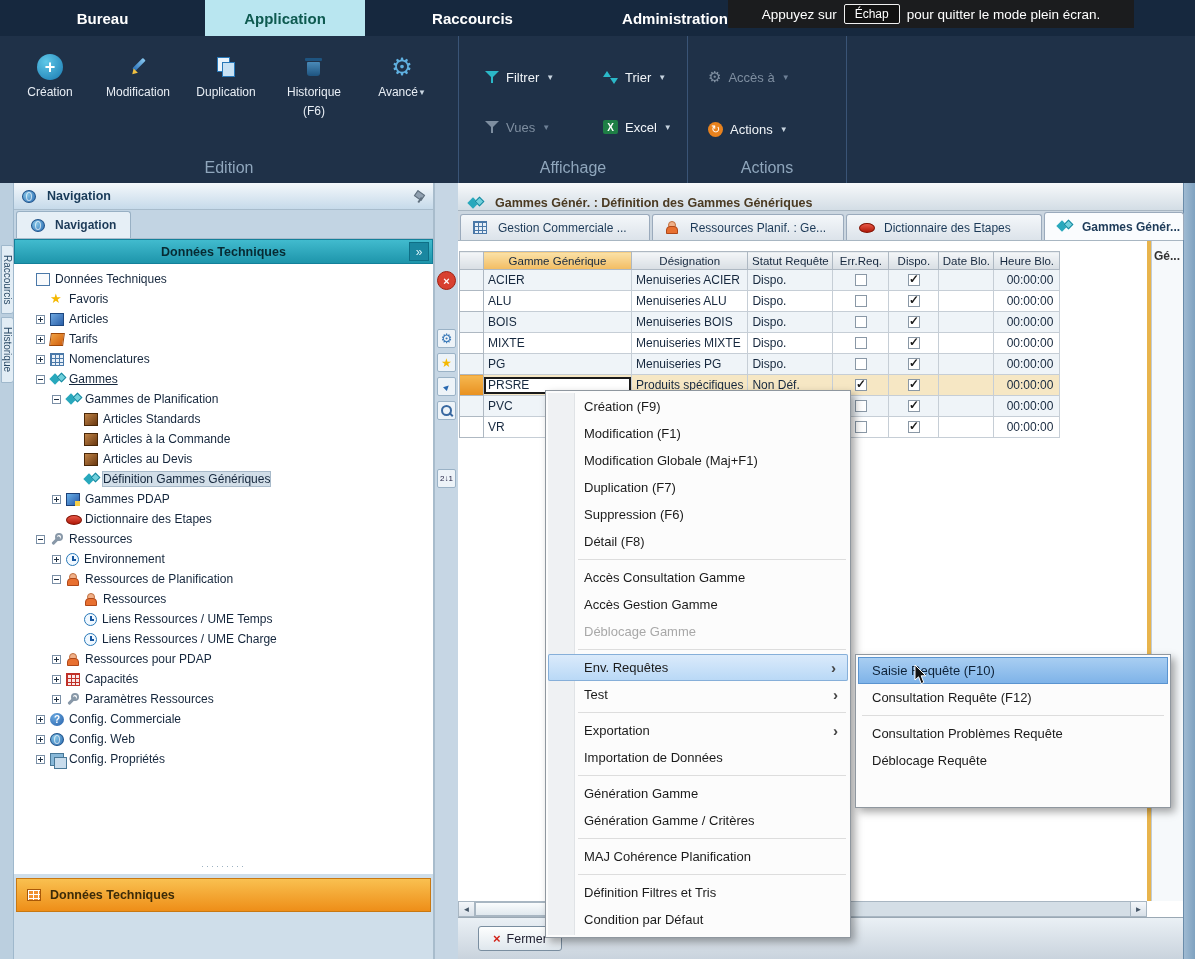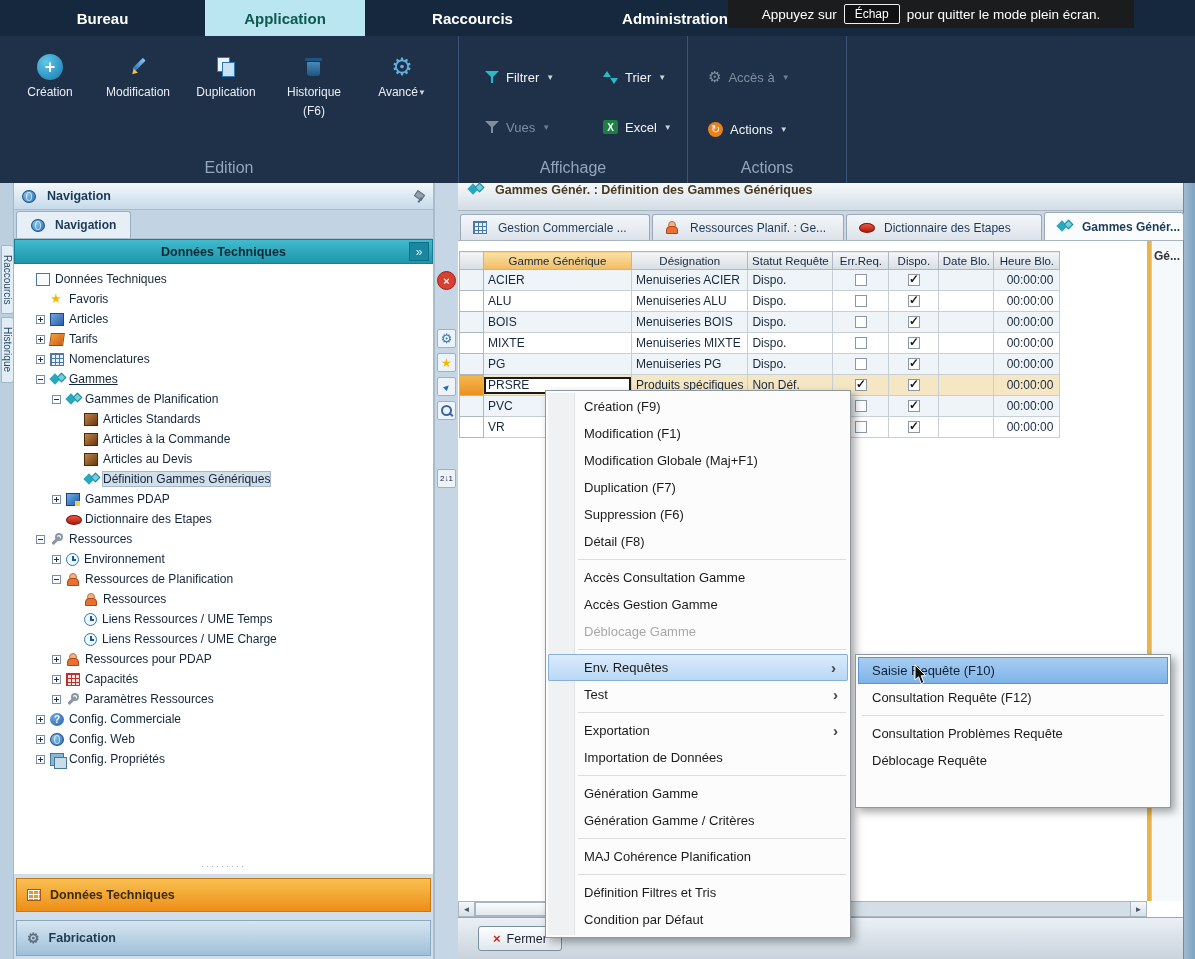--- a/index.html
+++ b/index.html
@@ -122,21 +122,21 @@
   .mi-ptr::before { content:"►"; color:#2868B0; font-size:9px; transform:rotate(-45deg); display:block; }
   .mi-search { position:relative; }
   .mi-search::before { content:""; position:absolute; width:7px; height:7px; border:2px solid #3868A0; border-radius:50%; left:3px; top:3px; }
   .mi-search::after { content:""; position:absolute; width:2px; height:5px; background:#3868A0; left:12px; top:10px; transform:rotate(-45deg); }
   .mi-sort { font-size:8px; color:#224; }
   .mi-sort::before { content:"2↓1"; }
 
   
   .main { position:absolute; left:458px; top:183px; right:0; bottom:0; background:#FFF; }
   .rstrip { position:absolute; top:0; bottom:0; right:0; width:12px; background:linear-gradient(90deg,#9FBAD2,#7FA2C0); border-left:1px solid #6A8CAA; }
-  .maintitle { position:absolute; left:0; top:0; right:12px; height:28px; background:linear-gradient(#F7F9FB,#D3DDE5); border-bottom:1px solid #A8B6C2; display:flex; align-items:flex-start; gap:8px; padding:0 10px; font-size:12.5px; font-weight:bold; color:#4A3A22; }
+  .maintitle { position:absolute; left:0; top:0; right:12px; height:28px; background:linear-gradient(#F7F9FB,#D3DDE5); border-bottom:1px solid #A8B6C2; display:flex; align-items:flex-end; gap:8px; padding:0 10px; font-size:12.5px; font-weight:bold; color:#4A3A22; }
   .maintabs { position:absolute; left:0; top:28px; right:12px; height:30px; background:#CBD6E0; border-bottom:1px solid #A8B6C2; display:flex; align-items:flex-end; padding:2px 0 0 2px; gap:2px; }
   .mtab { height:26px; background:linear-gradient(#F4F7FA,#DCE3EA); border:1px solid #9AAABC; border-bottom:none; border-radius:3px 3px 0 0; display:flex; align-items:center; gap:6px; padding:0 12px; font-size:12px; color:#1C3A58; white-space:nowrap; overflow:hidden; flex:none; }
   .mtab.active { background:#FAFCFE; font-weight:bold; height:28px; }
   .mt1 { width:190px; } .mt2 { width:192px; } .mt3 { width:196px; } .mt4 { width:140px; }
   .content { position:absolute; left:0; top:58px; right:48px; bottom:58px; background:#FFF; overflow:hidden; }
   .tablewrap { padding:10px 0 0 1px; }
   table { border-collapse:collapse; table-layout:fixed; font-size:12px; color:#16283E; }
   th { height:18px; background:linear-gradient(#F4F6F8,#D8DEE3); border:1px solid #AEB8C2; font-weight:normal; font-size:11.5px; padding:0 3px; text-align:center; overflow:hidden; white-space:nowrap; }
   th.sorted { background:linear-gradient(#FBE2A8,#F2BC62); }
   td { height:21px; border:1px solid #C6CED6; padding:0 4px; overflow:hidden; white-space:nowrap; }
@@ -406,24 +406,20 @@
         <span class="exp plus"></span>
         <span class="tic ic-stack"></span>
         <span class="tlabel">Config. Propriétés</span>
       </div>
   </div>
   <div class="dots"></div>
   <div class="groupbar gb-orange">
     <span class="ic-tblorange"></span>
     <span>Données Techniques</span>
   </div>
-  <div class="groupbar gb-blue">
-    <span class="ic-fabgear"></span>
-    <span>Fabrication</span>
-  </div>
 </div>
 
 <div class="ministrip">
   <div class="mbtn mi-close" style="top:88px;"></div>
   <div class="mbtn mi-gear" style="top:146px;"></div>
   <div class="mbtn mi-star" style="top:170px;"></div>
   <div class="mbtn mi-ptr" style="top:194px;"></div>
   <div class="mbtn mi-search" style="top:218px;"></div>
   <div class="mbtn mi-sort" style="top:286px;"></div>
 </div>

